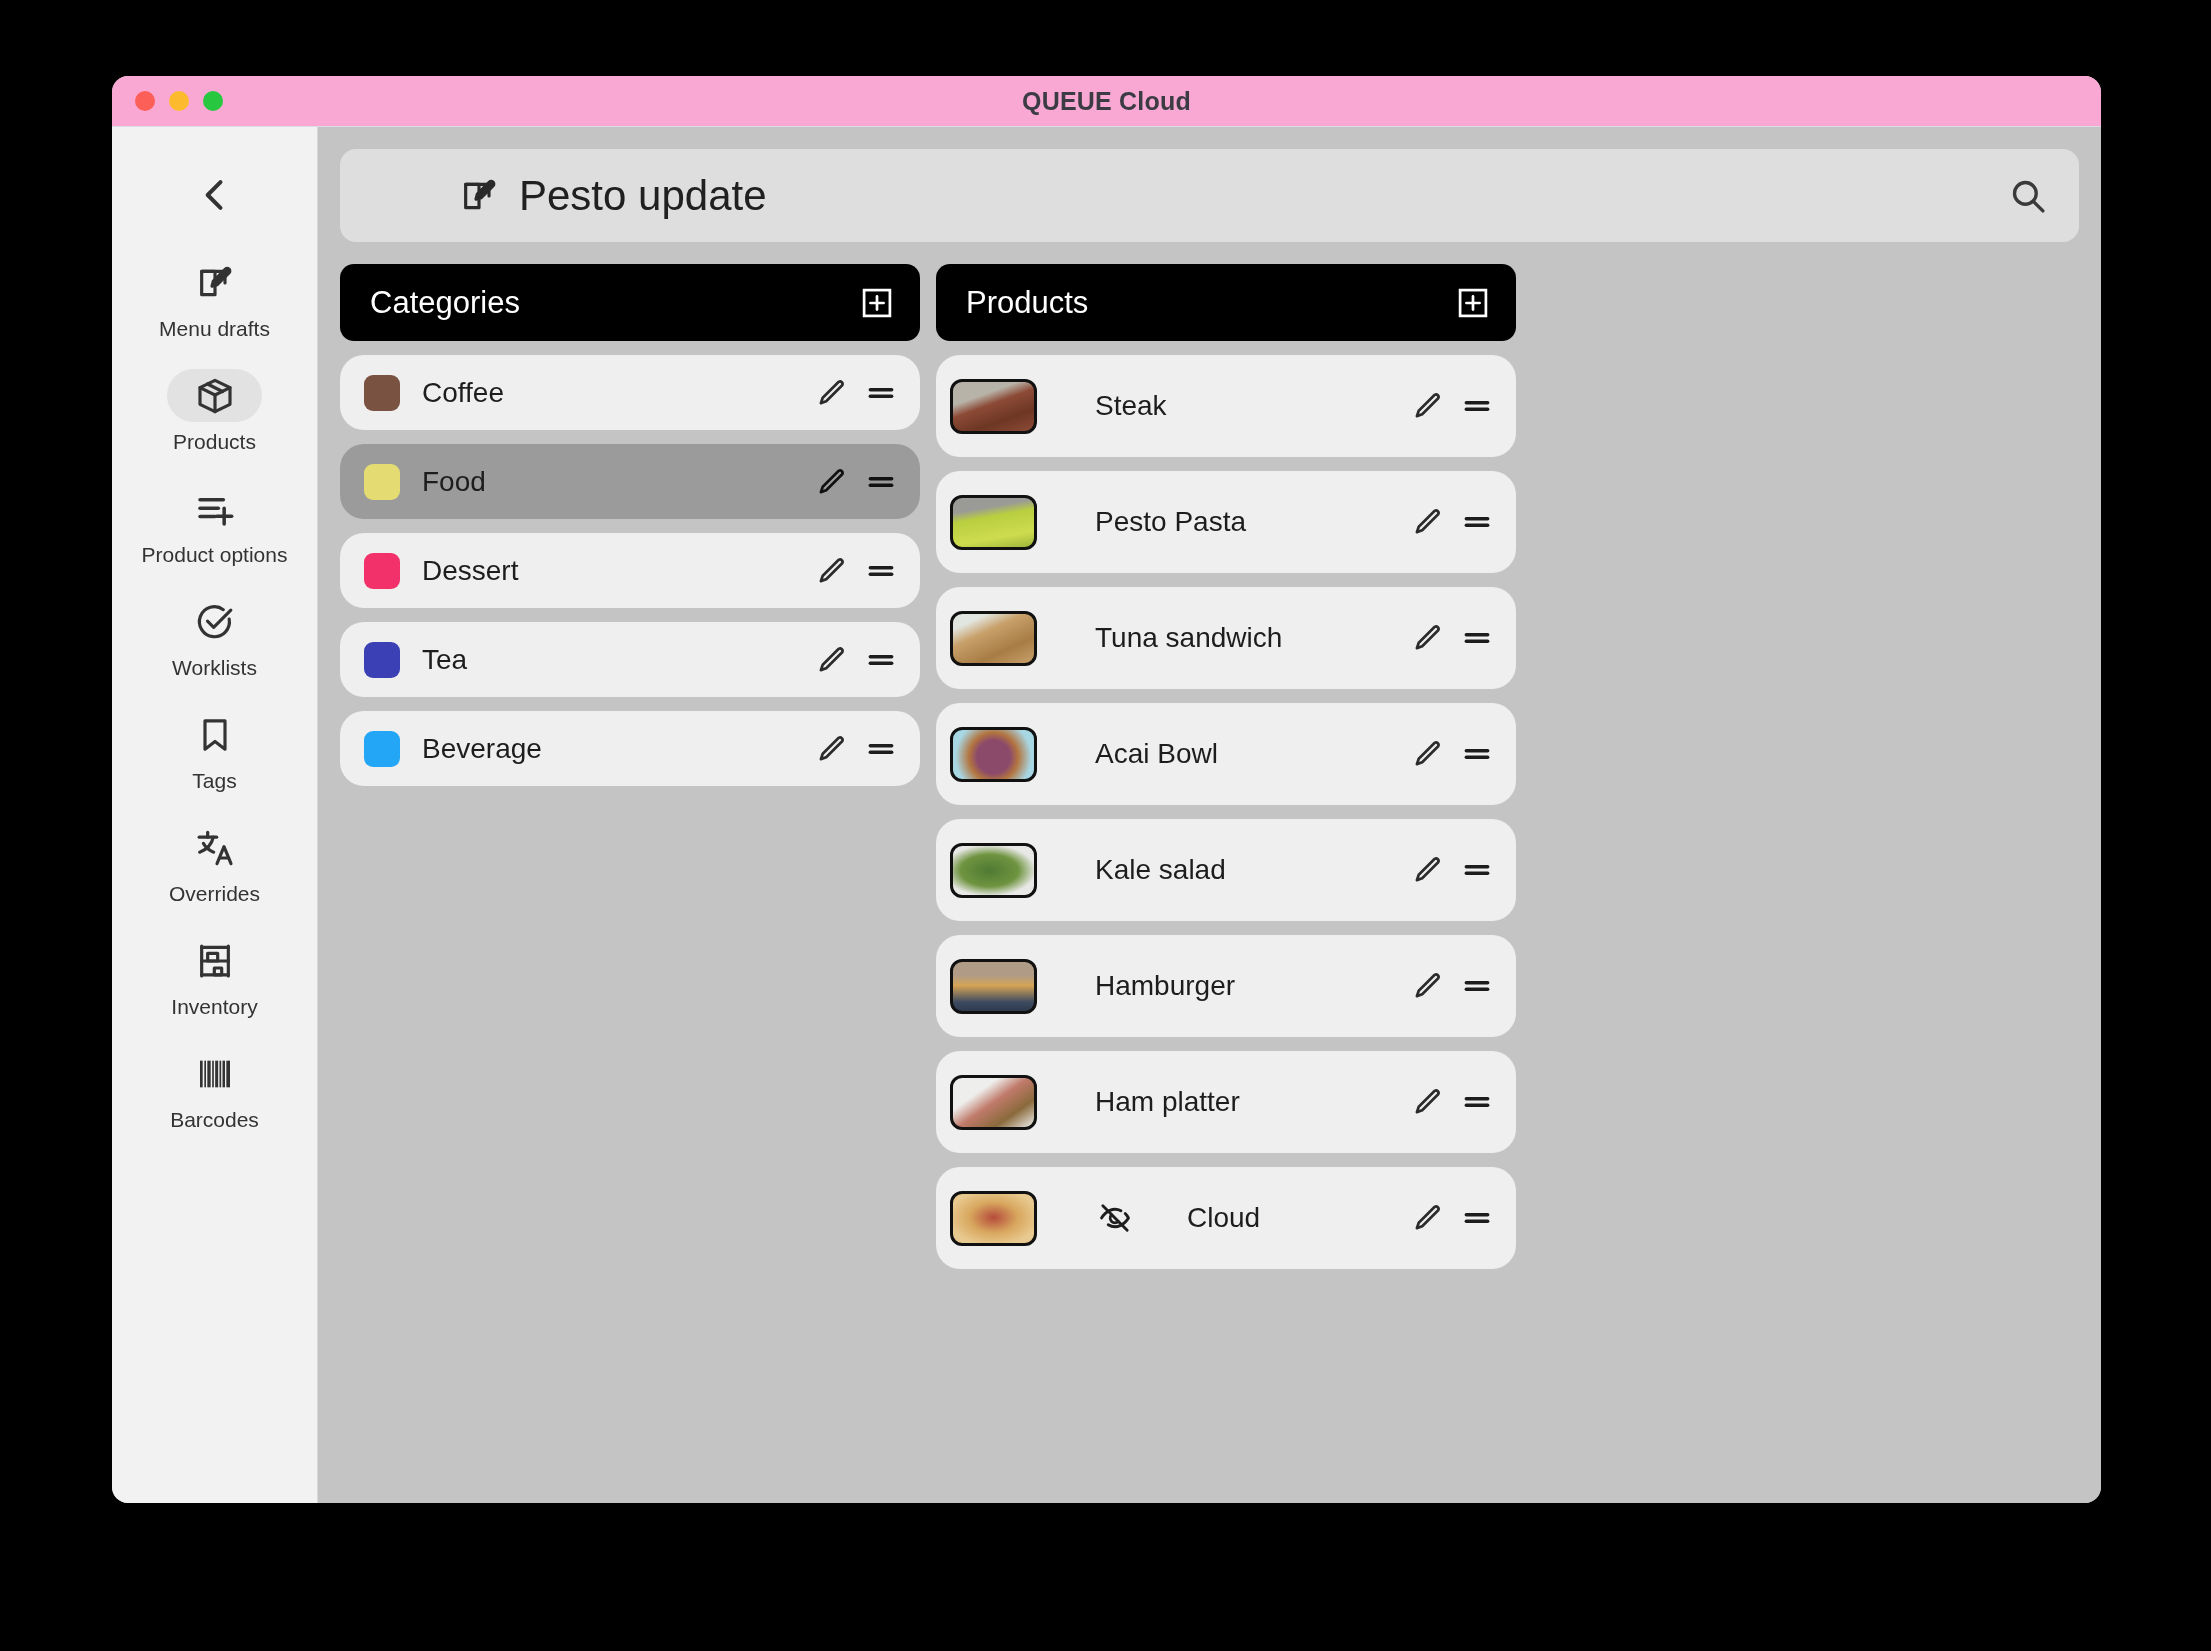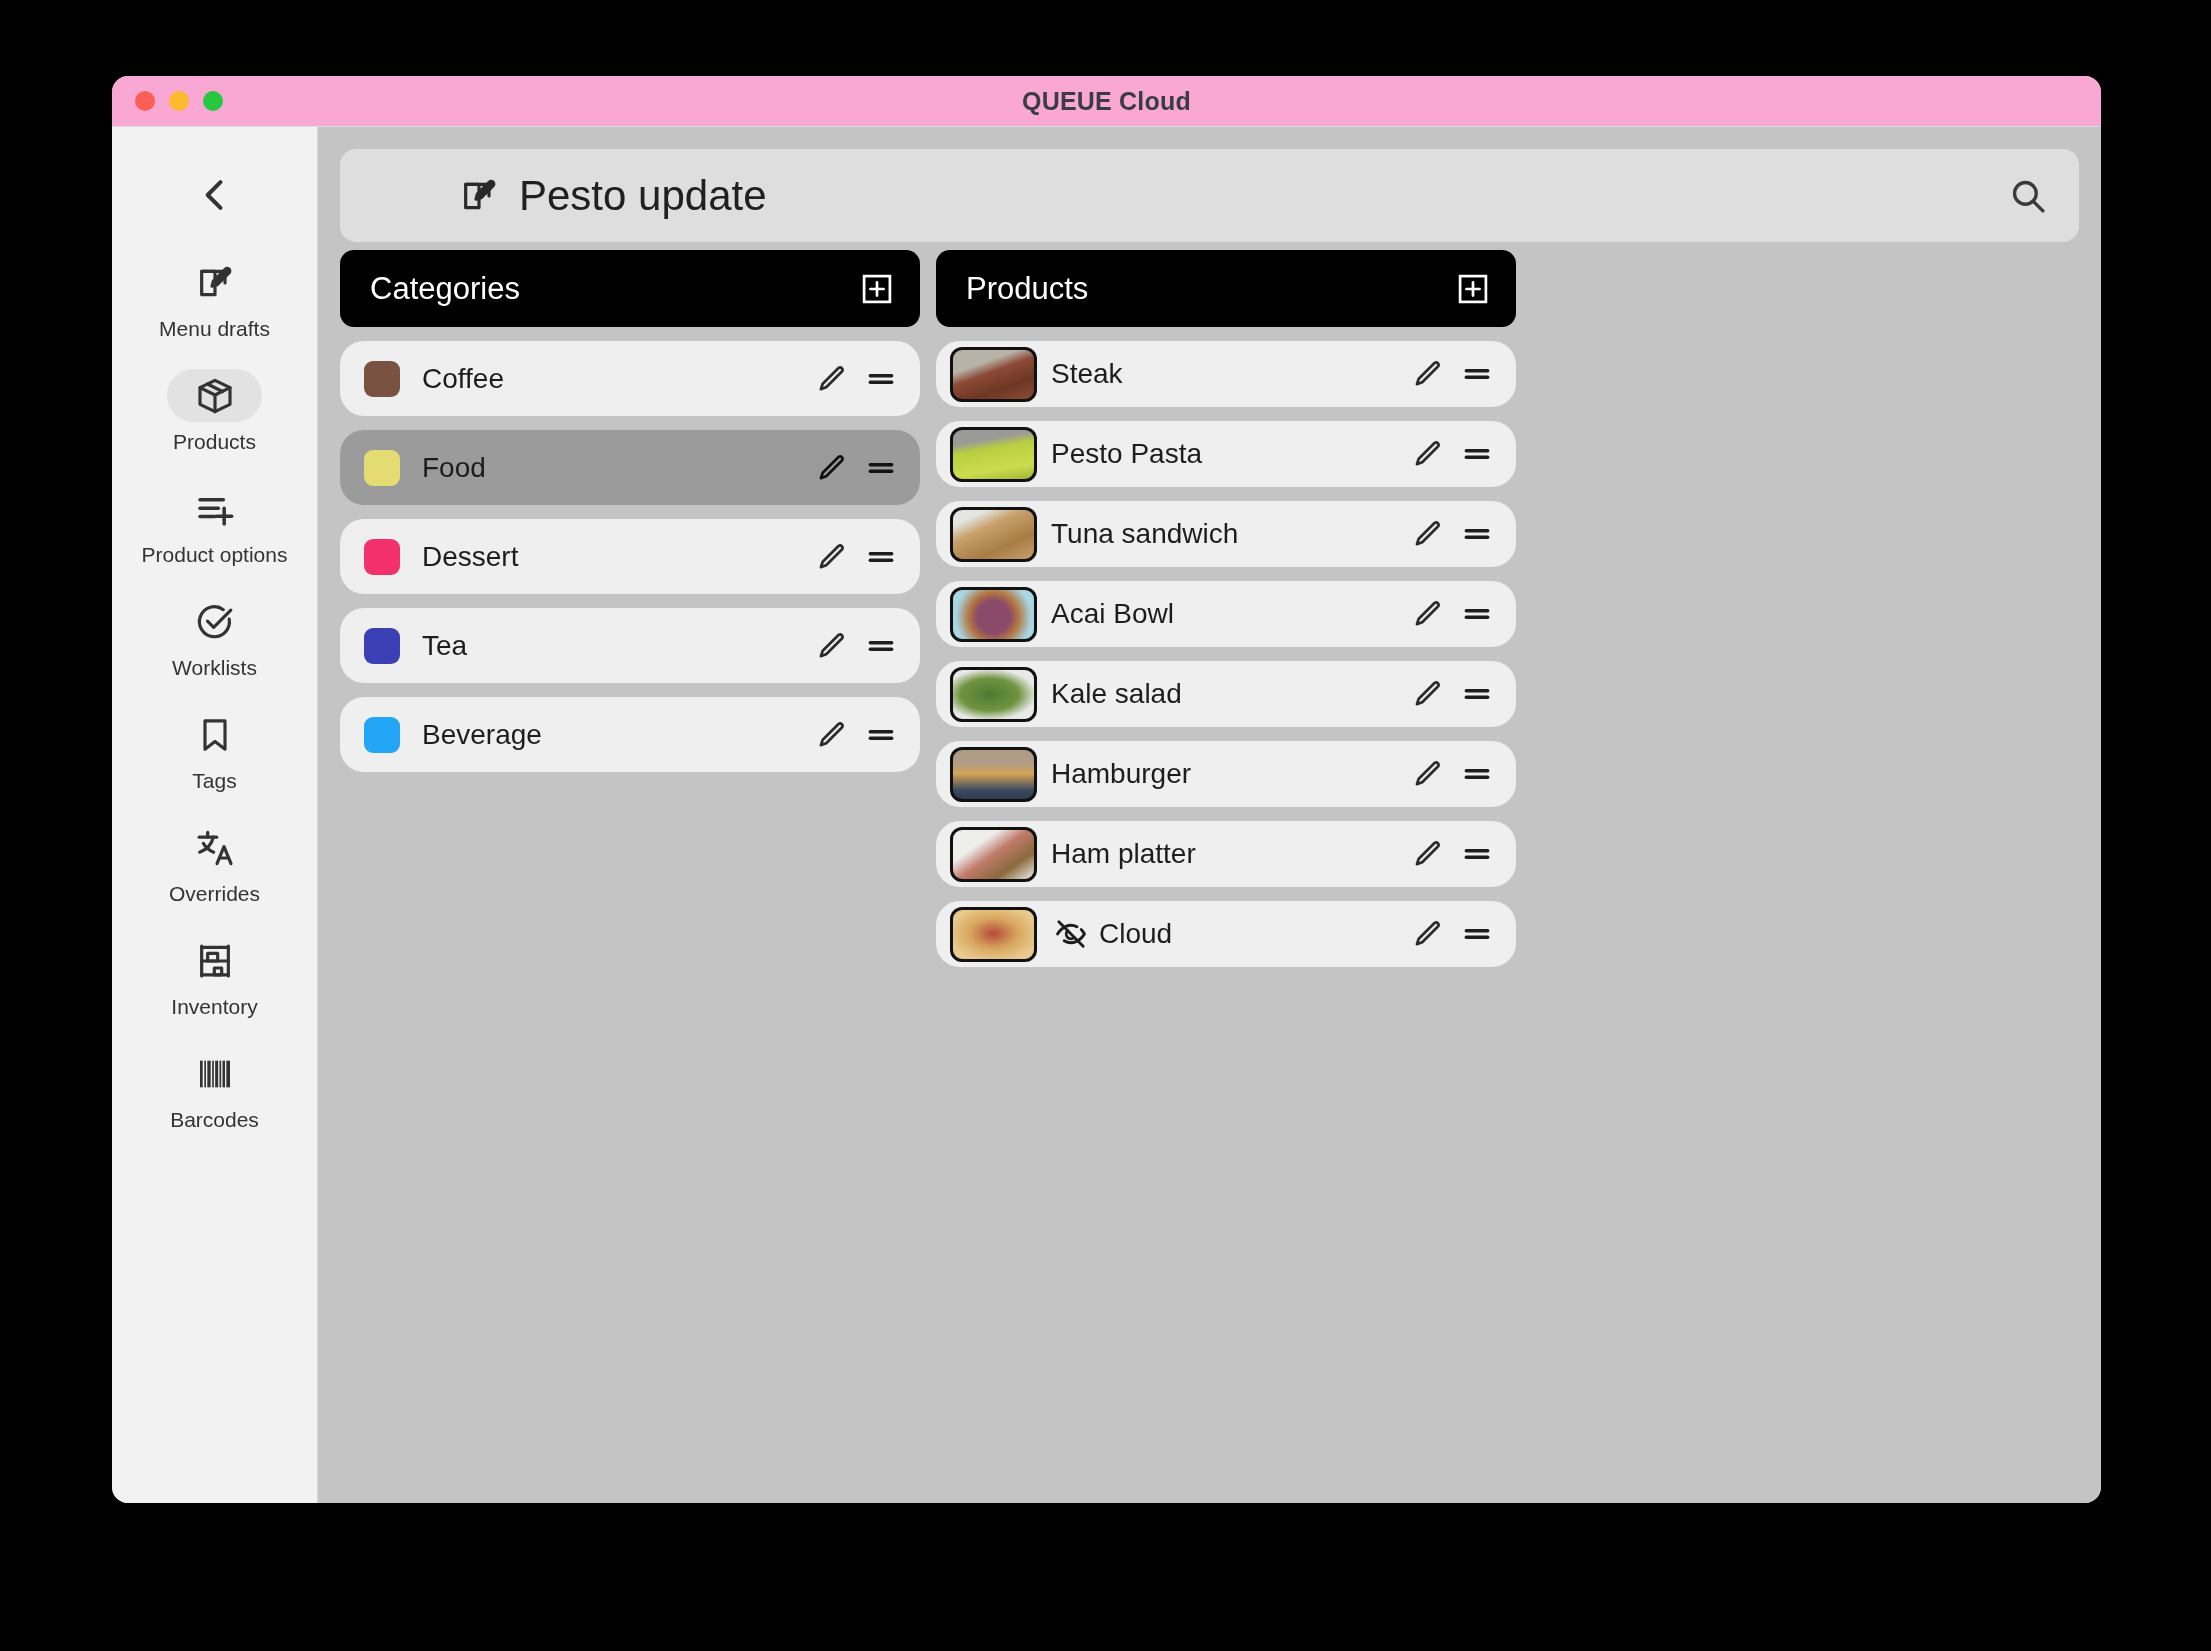--- a/index.html
+++ b/index.html
@@ -131,21 +131,21 @@
     margin-left: auto;
     width: 51px; height: 51px;
     display: flex; align-items: center; justify-content: center;
     flex: 0 0 auto;
   }
 
   
   .panels {
     display: flex;
     gap: 16px;
-    padding: 8px 22px 0 22px;
+    padding: 22px 22px 0 22px;
   }
   .panel { width: 580px; flex: 0 0 580px; }
 
   .panel-head {
     background: #000000;
     border-radius: 14px;
     height: 77px;
     display: flex;
     align-items: center;
     padding: 0 22px 0 30px;
@@ -166,21 +166,21 @@
     background: #efefef;
     border-radius: 24px;
     display: flex;
     align-items: center;
     margin-bottom: 14px;
     padding: 0 22px 0 24px;
   }
   .row.selected { background: #9b9b9b; }
 
   .cat-row { height: 75px; }
-  .prod-row { height: 66px; padding-left: 14px; }
+  .prod-row { height: 102px; padding-left: 14px; gap: 44px; }
 
   .swatch {
     width: 36px; height: 36px;
     border-radius: 9px;
     flex: 0 0 auto;
   }
   .thumb {
     width: 87px; height: 55px;
     border-radius: 12px;
     border: 3px solid #111;

